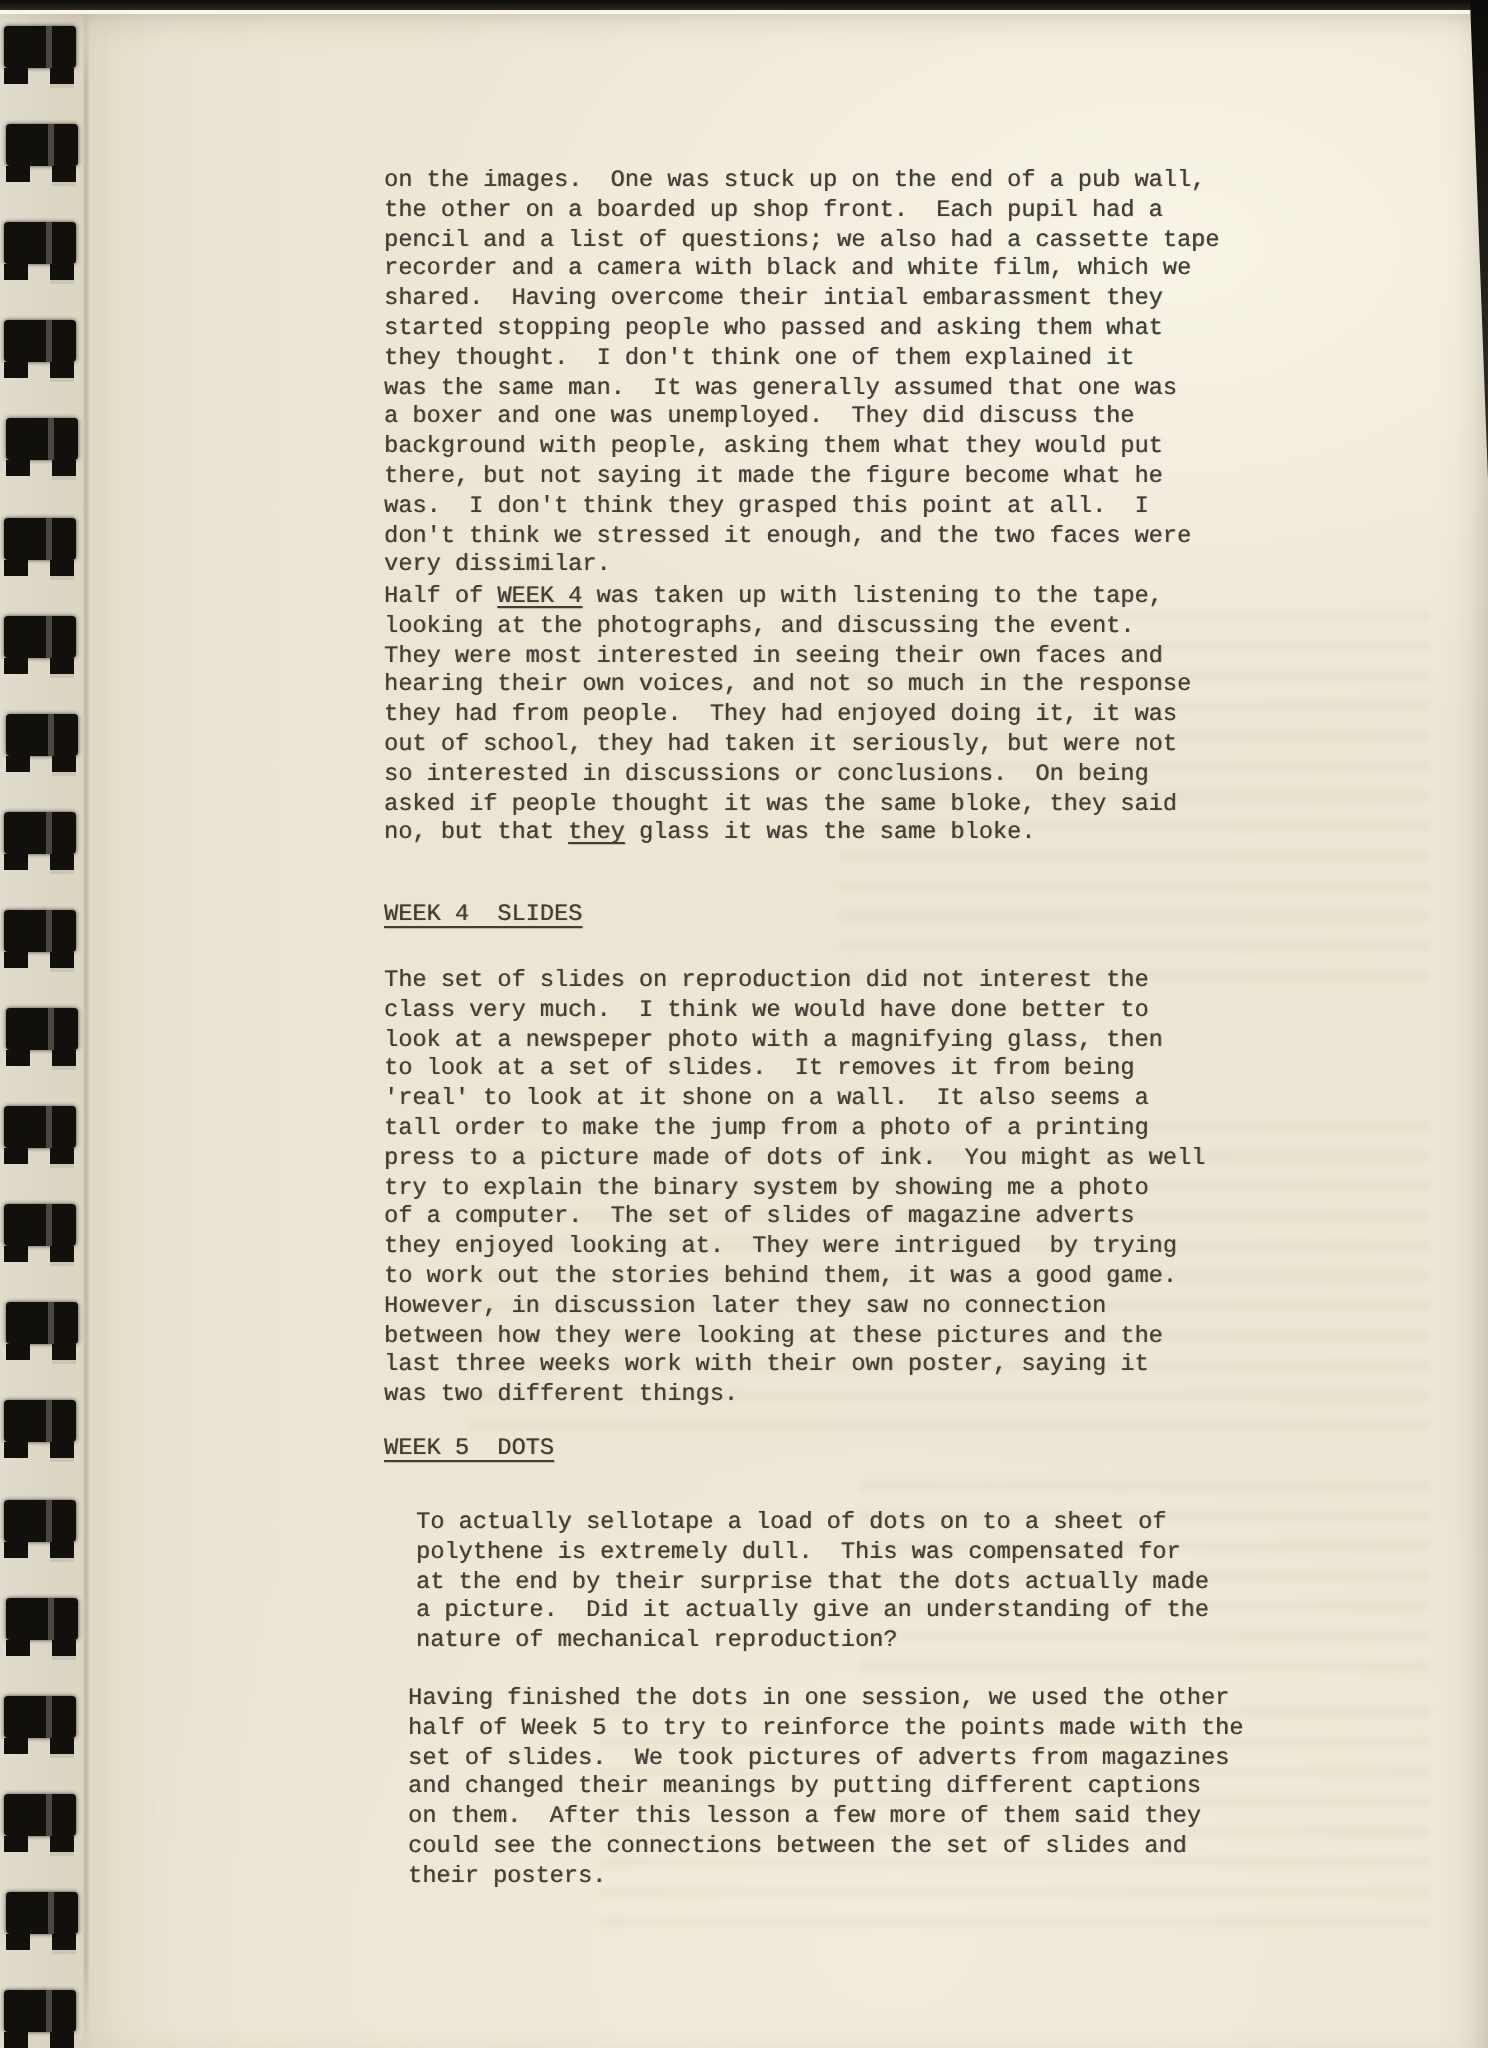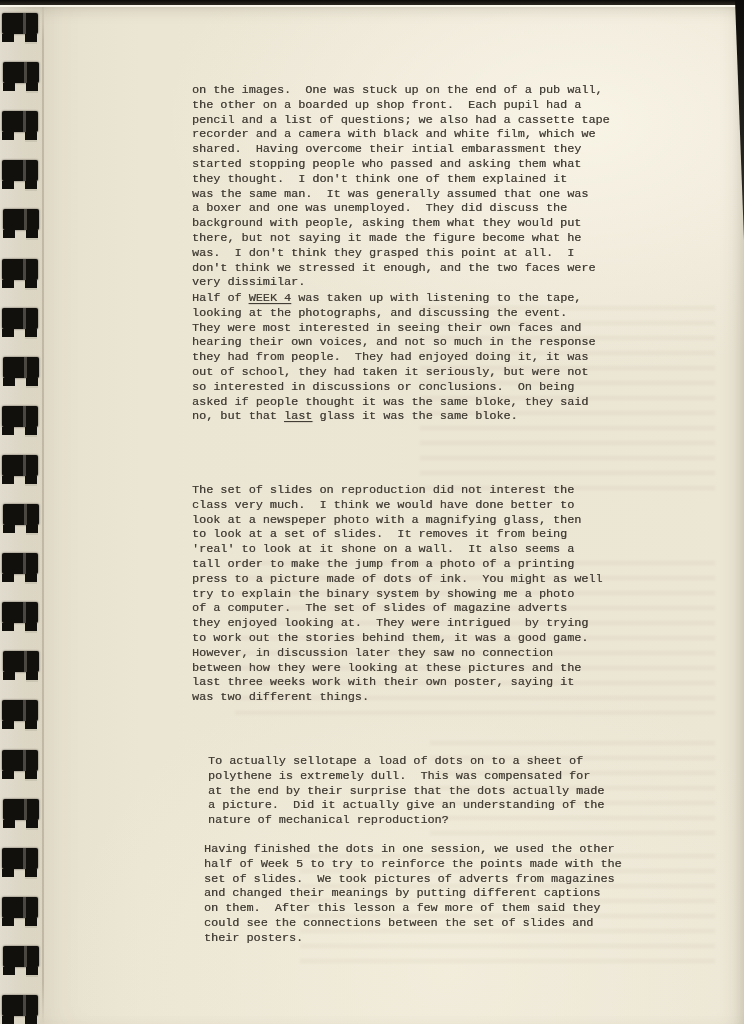--- a/index.html
+++ b/index.html
@@ -211,39 +211,41 @@
 very dissimilar.</div>
 
   <div class="typetext p2"><span>Half of </span><span class="u">WEEK 4</span><span> was taken up with listening to the tape,
 looking at the photographs, and discussing the event.
 They were most interested in seeing their own faces and
 hearing their own voices, and not so much in the response
 they had from people.  They had enjoyed doing it, it was
 out of school, they had taken it seriously, but were not
 so interested in discussions or conclusions.  On being
 asked if people thought it was the same bloke, they said
-no, but that </span><span class="u">last</span><span> glass it was the same bloke.</span></div>
-
+no, but that </span><span class="u">they</span><span> glass it was the same bloke.</span></div>
+
+  <div class="typetext h1 heading">WEEK 4  SLIDES</div>
 
   <div class="typetext p3">The set of slides on reproduction did not interest the
 class very much.  I think we would have done better to
 look at a newspeper photo with a magnifying glass, then
 to look at a set of slides.  It removes it from being
 'real' to look at it shone on a wall.  It also seems a
 tall order to make the jump from a photo of a printing
 press to a picture made of dots of ink.  You might as well
 try to explain the binary system by showing me a photo
 of a computer.  The set of slides of magazine adverts
 they enjoyed looking at.  They were intrigued  by trying
 to work out the stories behind them, it was a good game.
 However, in discussion later they saw no connection
 between how they were looking at these pictures and the
 last three weeks work with their own poster, saying it
 was two different things.</div>
 
+  <div class="typetext h2 heading">WEEK 5  DOTS</div>
 
   <div class="typetext p4">To actually sellotape a load of dots on to a sheet of
 polythene is extremely dull.  This was compensated for
 at the end by their surprise that the dots actually made
 a picture.  Did it actually give an understanding of the
 nature of mechanical reproduction?</div>
 
   <div class="typetext p5">Having finished the dots in one session, we used the other
 half of Week 5 to try to reinforce the points made with the
 set of slides.  We took pictures of adverts from magazines

